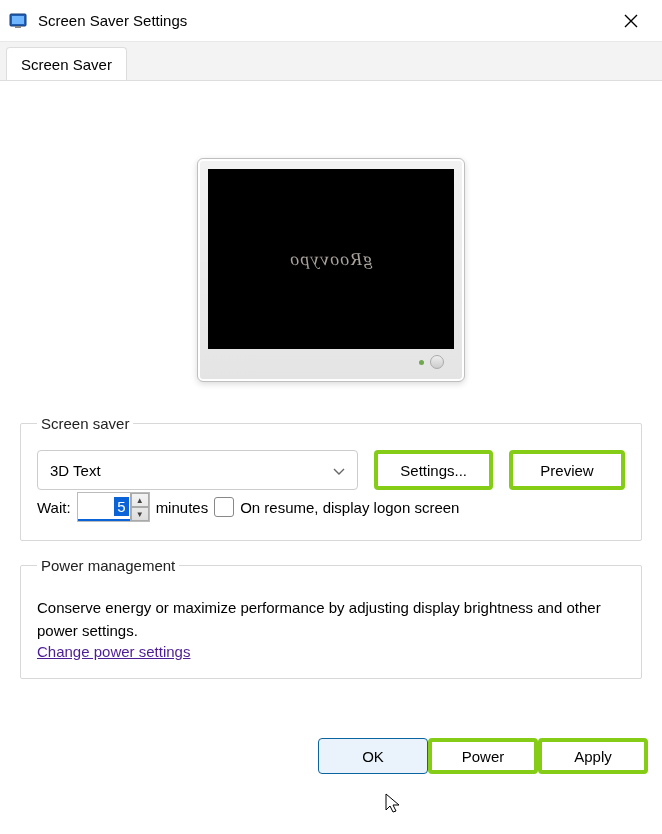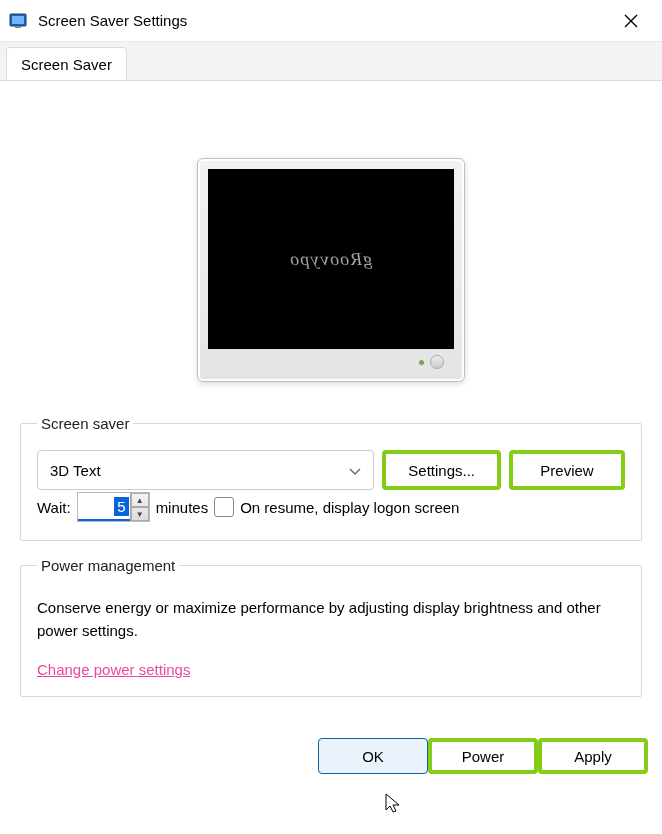--- a/index.html
+++ b/index.html
@@ -103,21 +103,21 @@
 .led { width: 5px; height: 5px; border-radius: 50%; background: #6fa84f; }
 .pwr { width: 14px; height: 14px; border-radius: 50%; background: linear-gradient(#eee,#ccc); border: 1px solid #aaa; }
 
 fieldset {
   border: 1px solid #d8d8d8;
   border-radius: 2px;
   padding: 18px 16px 18px 16px;
   margin-top: 4px;
 }
 fieldset legend { padding: 0 4px; font-size: 15px; color: #222; }
-.ss-row1 { display: flex; gap: 8px; align-items: center; }
+.ss-row1 { display: flex; gap: 16px; align-items: center; }
 .dropdown {
   flex: 1;
   border: 1px solid #ccc;
   border-radius: 4px;
   height: 40px;
   display: flex;
   align-items: center;
   padding: 0 12px;
   background: #fff;
   justify-content: space-between;
@@ -165,21 +165,21 @@
   font-size: 8px; color: #444;
   border: 1px solid #aaa;
 }
 .checkbox {
   width: 20px; height: 20px;
   border: 1px solid #888;
   border-radius: 3px;
   background: #fff;
 }
 .pm-text { line-height: 1.55; margin-top: 4px; }
-.link { color: #ec4899; text-decoration: underline; display: inline-block; margin-top: 18px; }
+.link { color: #4c1d95; text-decoration: underline; display: inline-block; margin-top: 0; }
 
 .footer {
   height: 60px;
   display: flex;
   justify-content: flex-end;
   align-items: center;
   padding: 0 14px;
 }
 .footer .btn { width: 110px; height: 36px; padding: 0; }
 .cursor {

